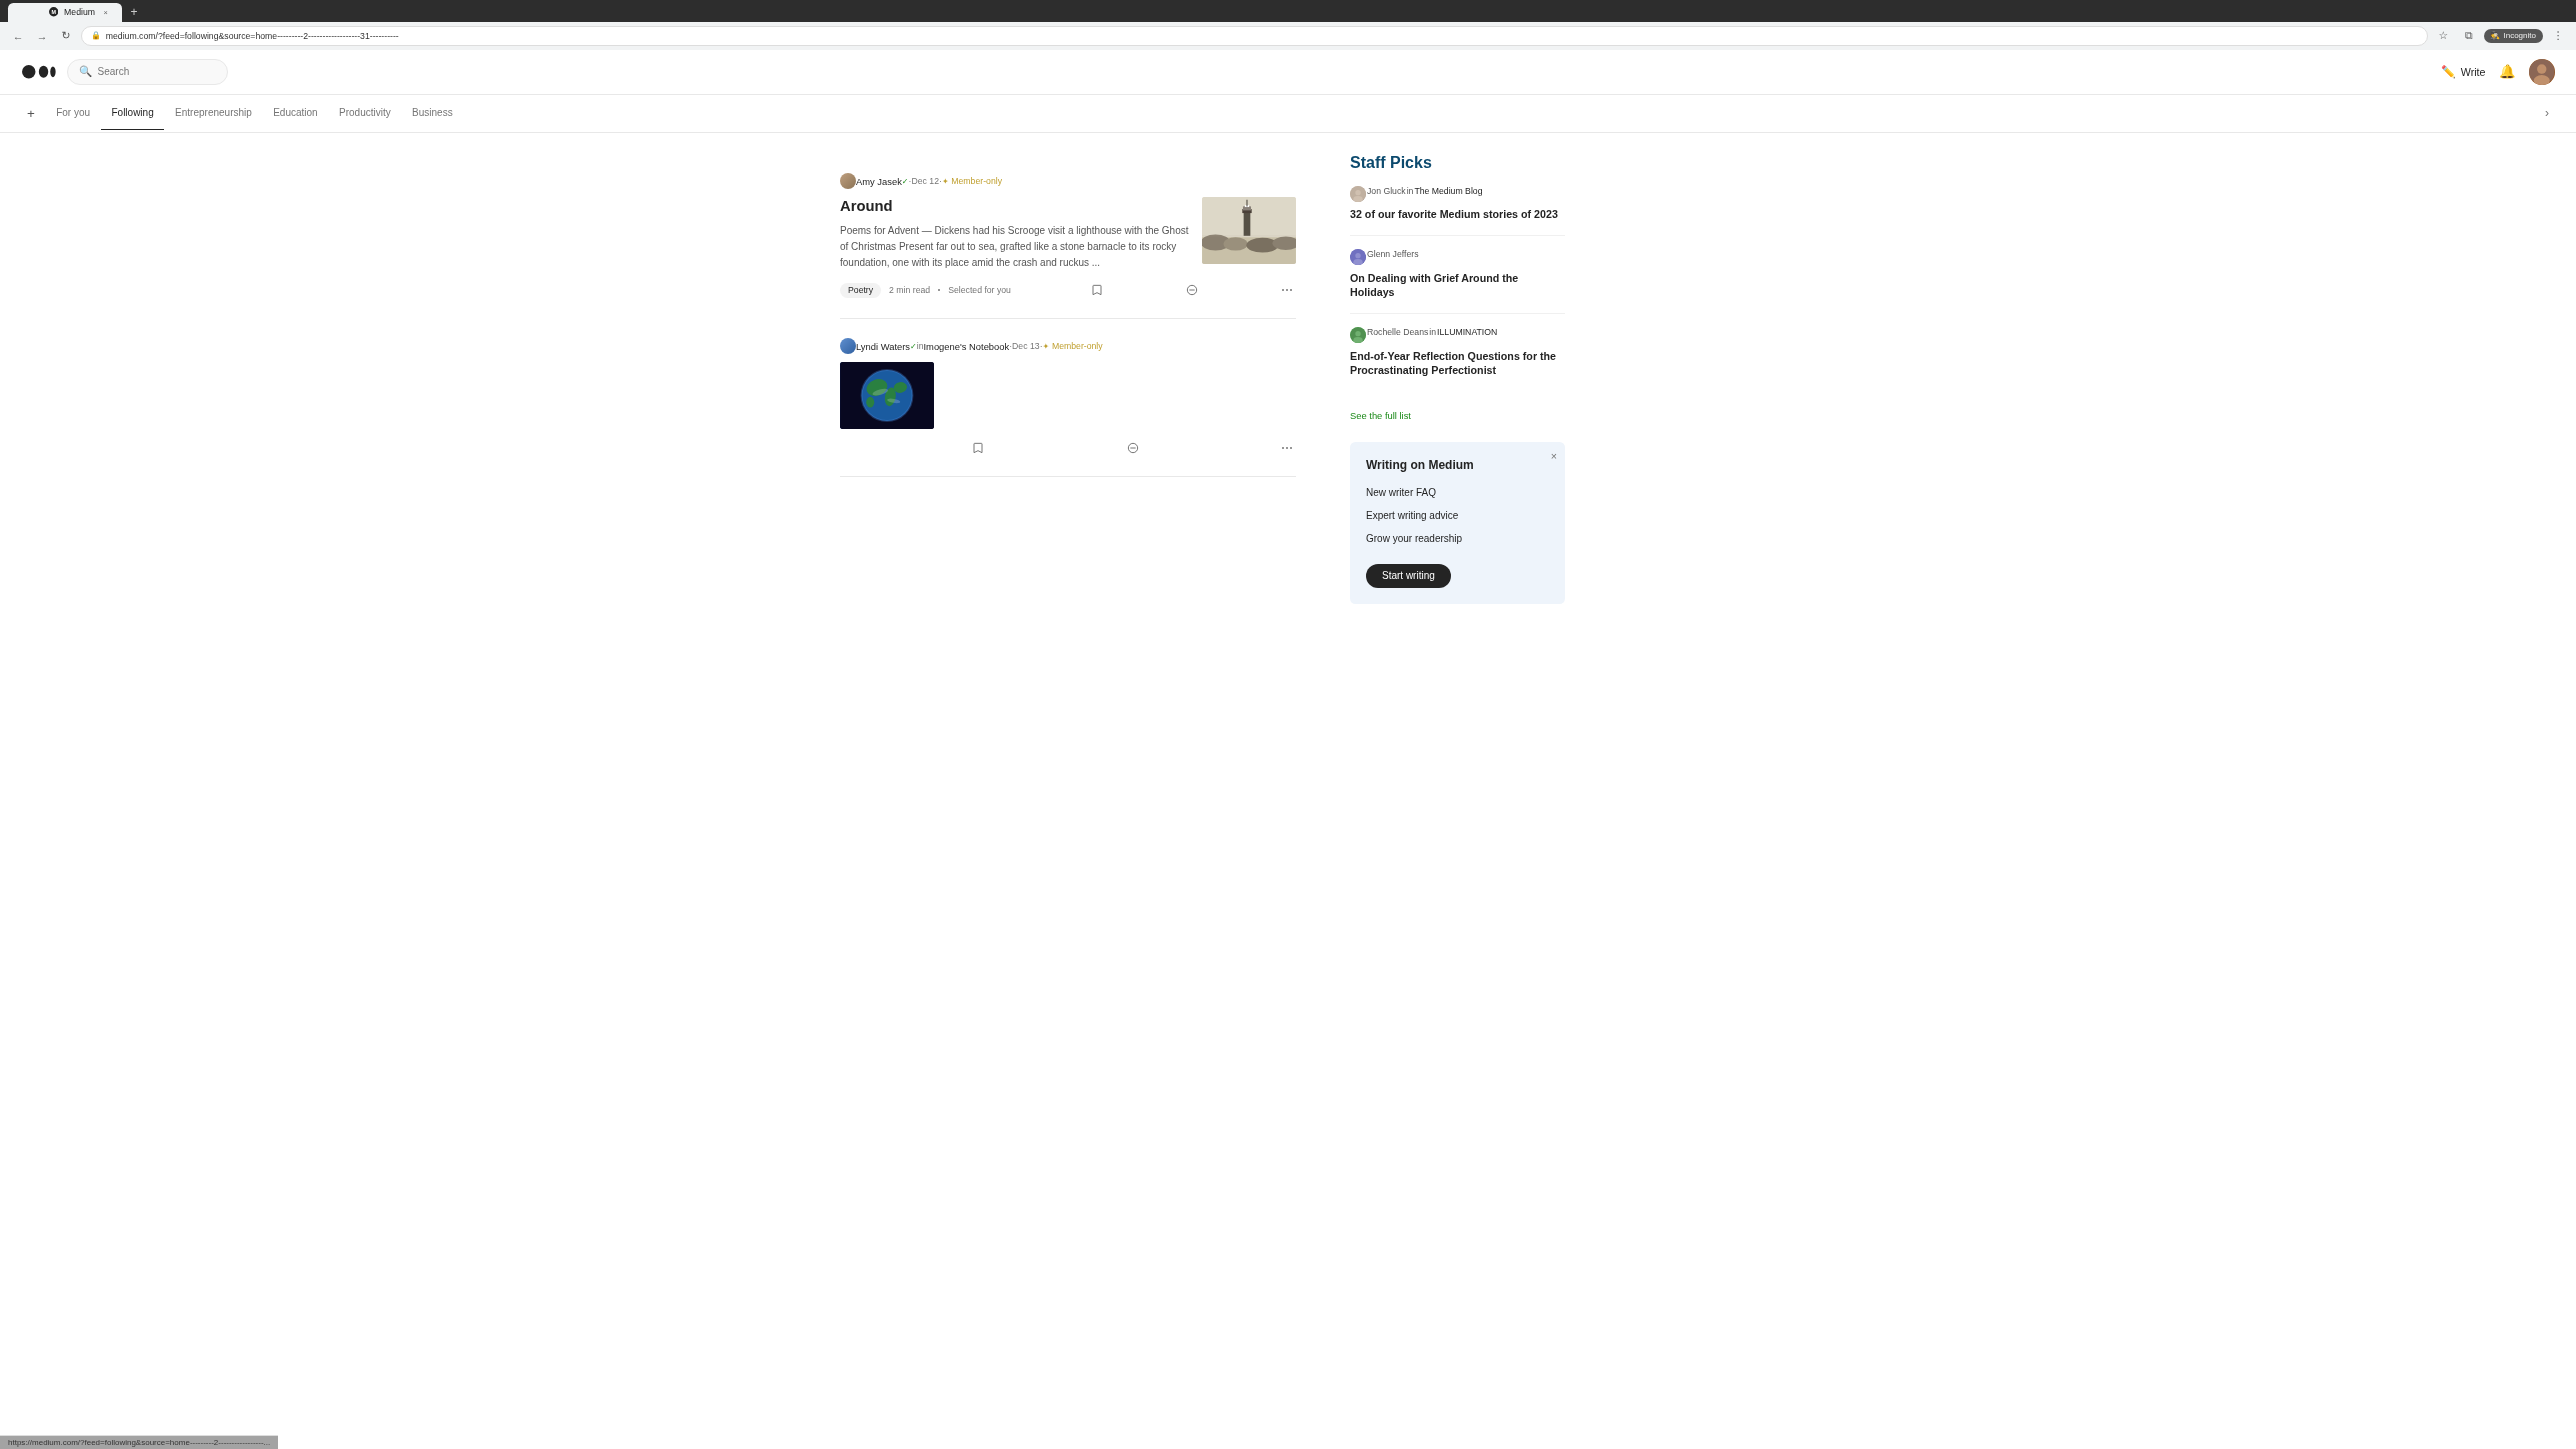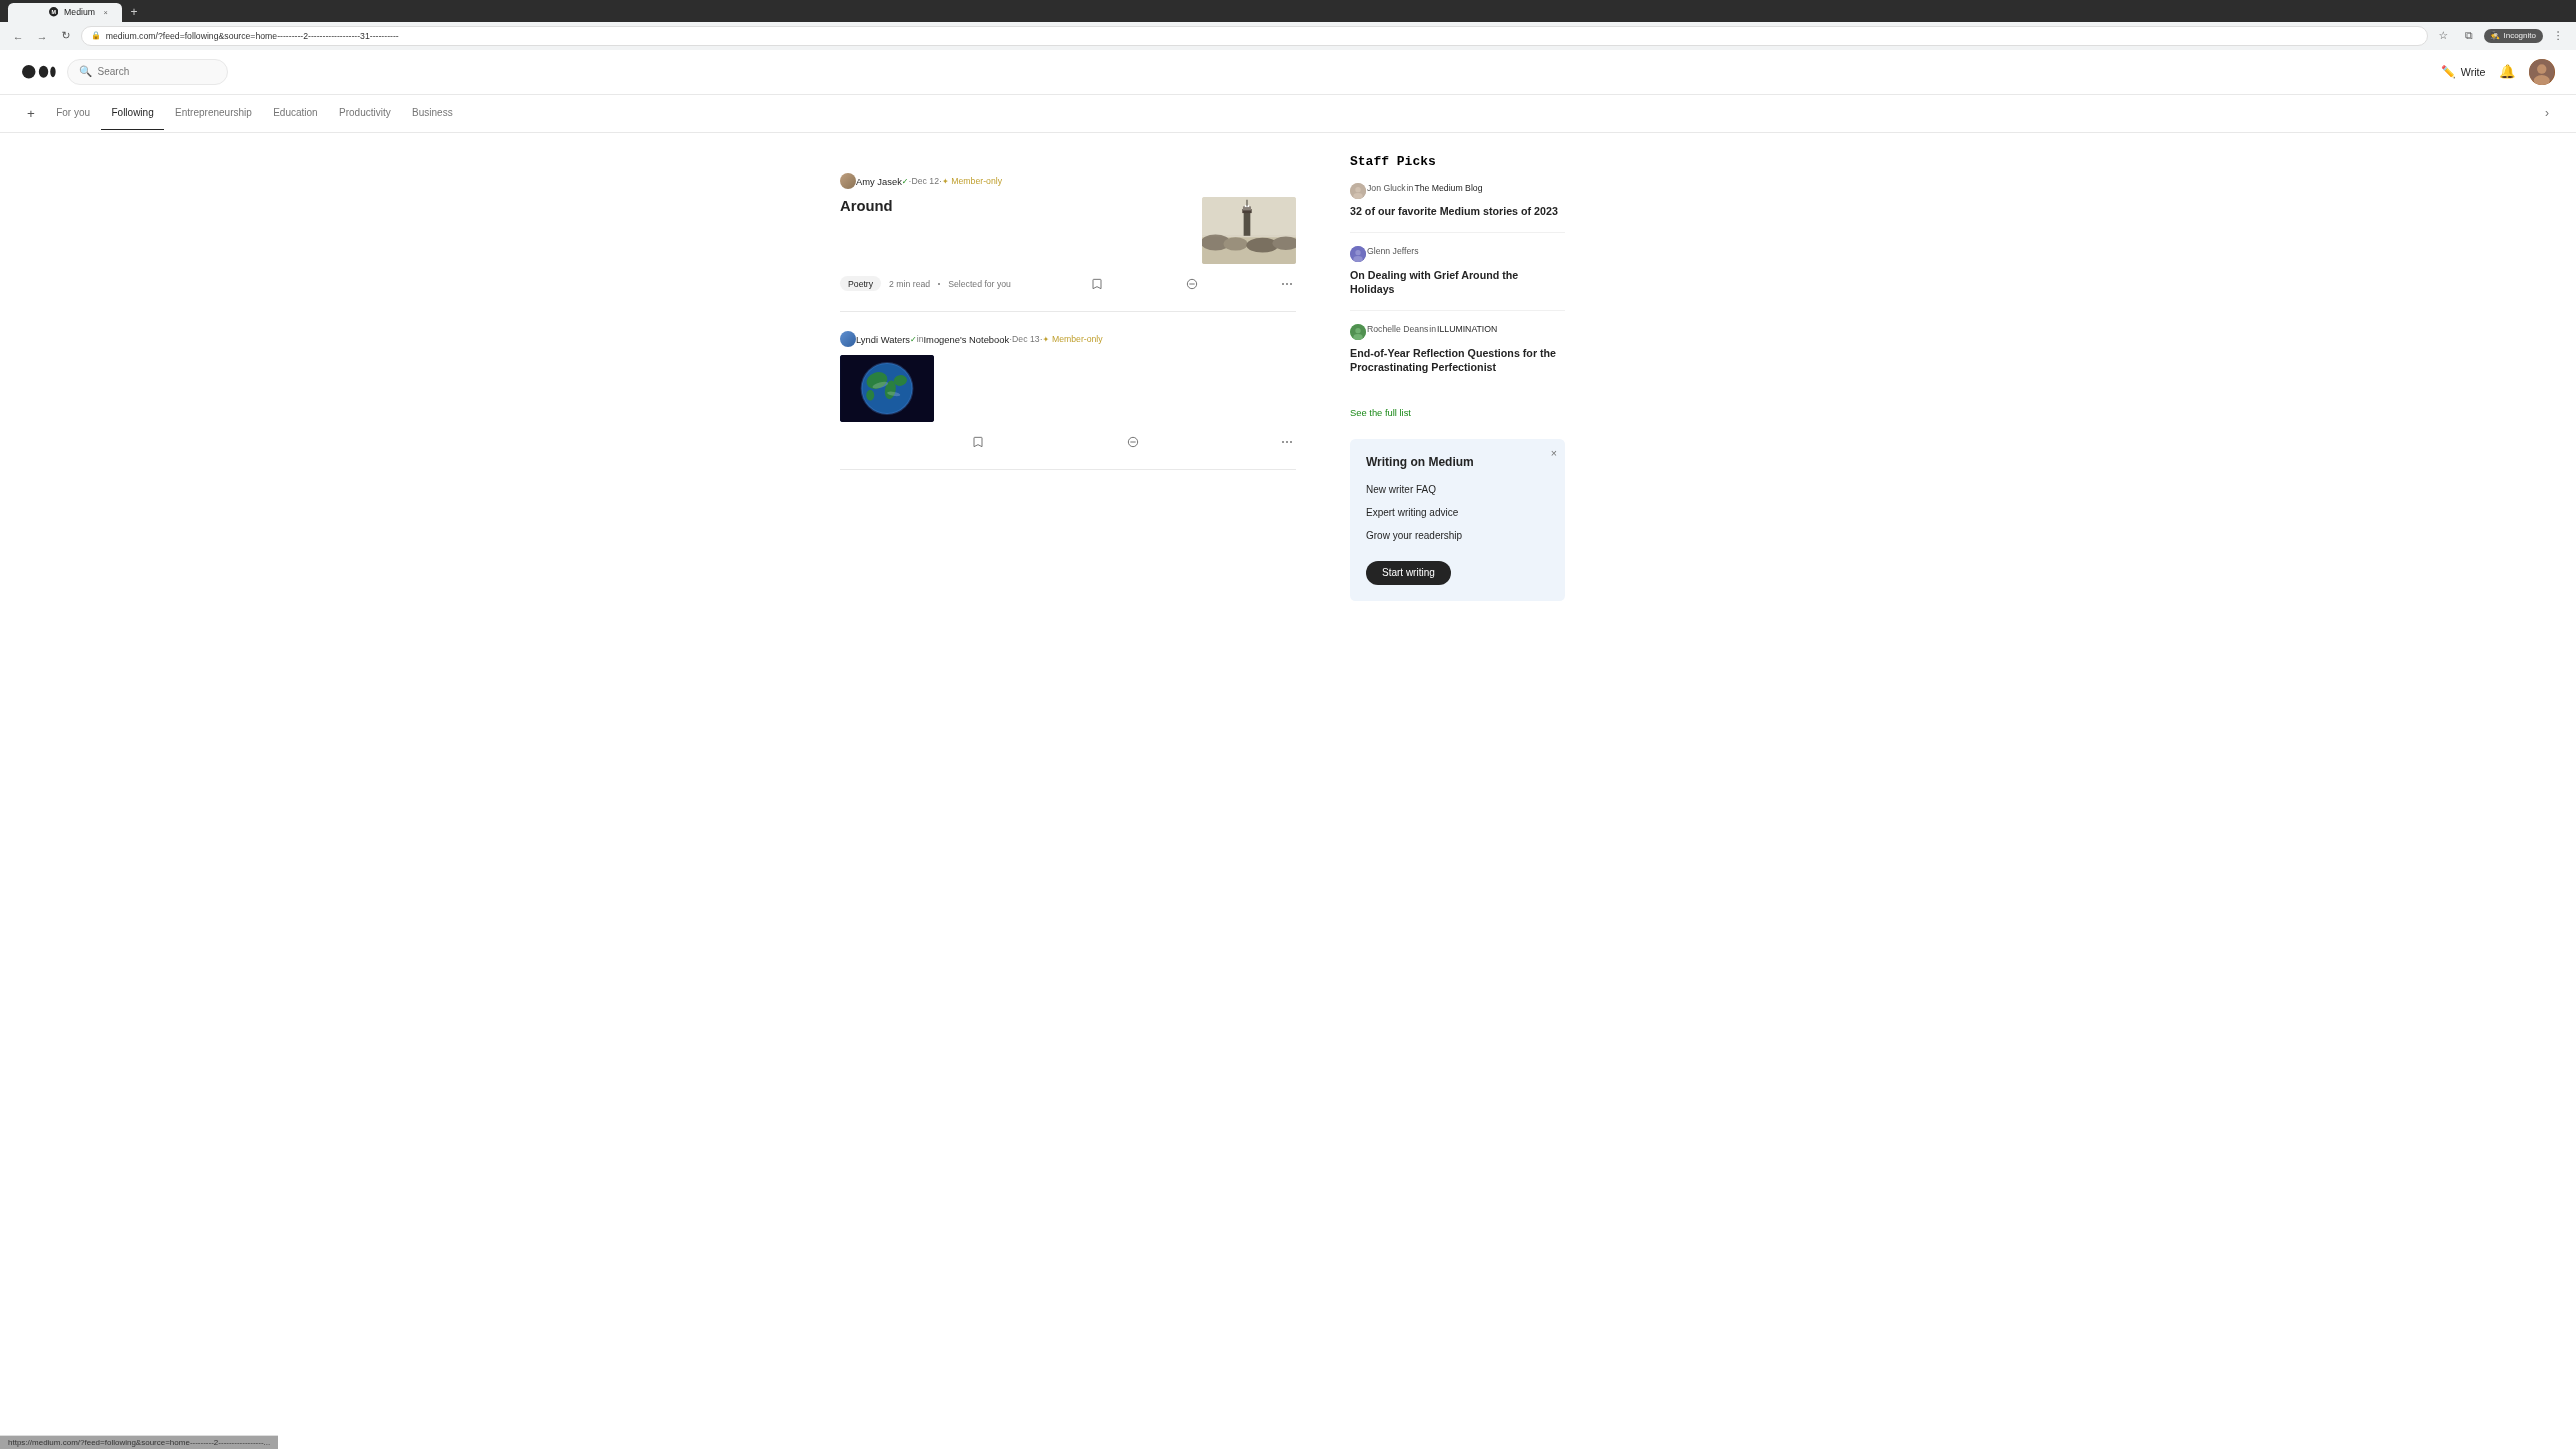--- a/index.html
+++ b/index.html
@@ -402,25 +402,24 @@
 
     
     .sidebar {
       width: 215px;
       flex-shrink: 0;
     }
     .staff-picks {
       margin-bottom: 21.5px;
     }
     .staff-picks-title {
-      font-size: 13px;
+      font-size: 16px;
       font-weight: 700;
-      color: #000000;
+      color: #0c4a6e;
       margin-bottom: 13.4px;
-      font-family: Liberation Mono, monospace;
     }
     .staff-pick-item {
       margin-bottom: 13.4px;
       padding-bottom: 13.4px;
       border-bottom: 0.7px solid #f0f0f0;
     }
     .staff-pick-item:last-of-type {
       border-bottom: none;
     }
     .staff-pick-meta {
@@ -633,20 +632,21 @@
         <span class="article-date">Dec 12</span>
         <span class="meta-sep">·</span>
         <span class="member-badge">
           <span class="member-star">✦</span>
           <span>Member-only</span>
         </span>
       </div>
       <div class="article-body">
         <div class="article-text">
           <h2 class="article-title">Around</h2>
+          <p class="article-excerpt">Poems for Advent — Dickens had his Scrooge visit a lighthouse with the Ghost of Christmas Present far out to sea, grafted like a stone barnacle to its rocky foundation, one with its place amid the crash and ruckus ...</p>
         </div>
         <div class="article-thumbnail lighthouse-img">
           <svg width="94" height="67" viewBox="0 0 140 100">
             <rect width="140" height="100" fill="#e8e0cc"></rect>
 
             <rect width="140" height="60" fill="#ddd8c8"></rect>
 
             <rect y="60" width="140" height="40" fill="#c8c0a8"></rect>
 
             <ellipse cx="20" cy="68" rx="22" ry="12" fill="#8a8070"></ellipse>

